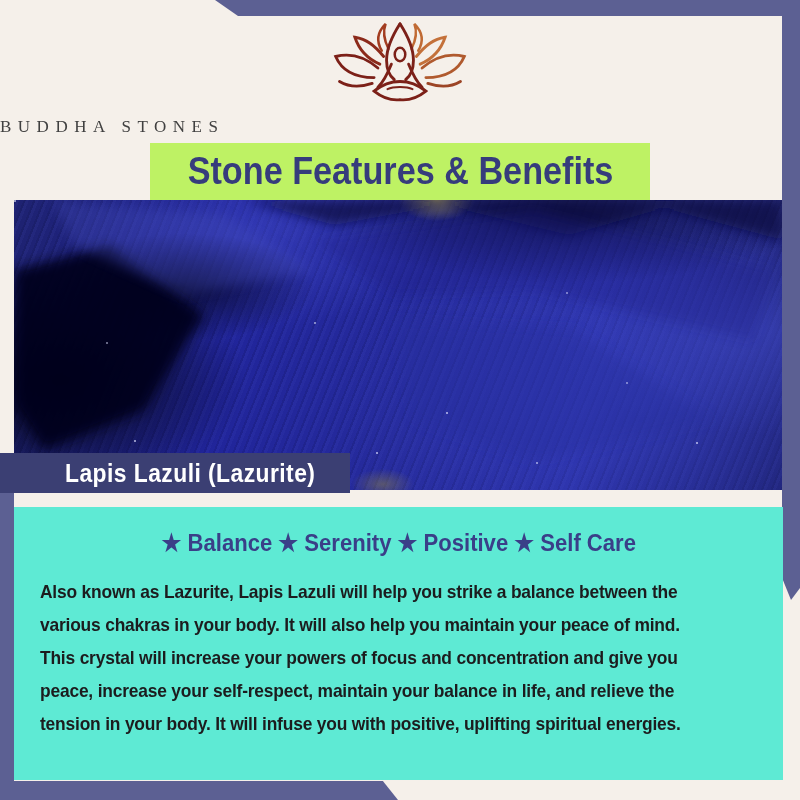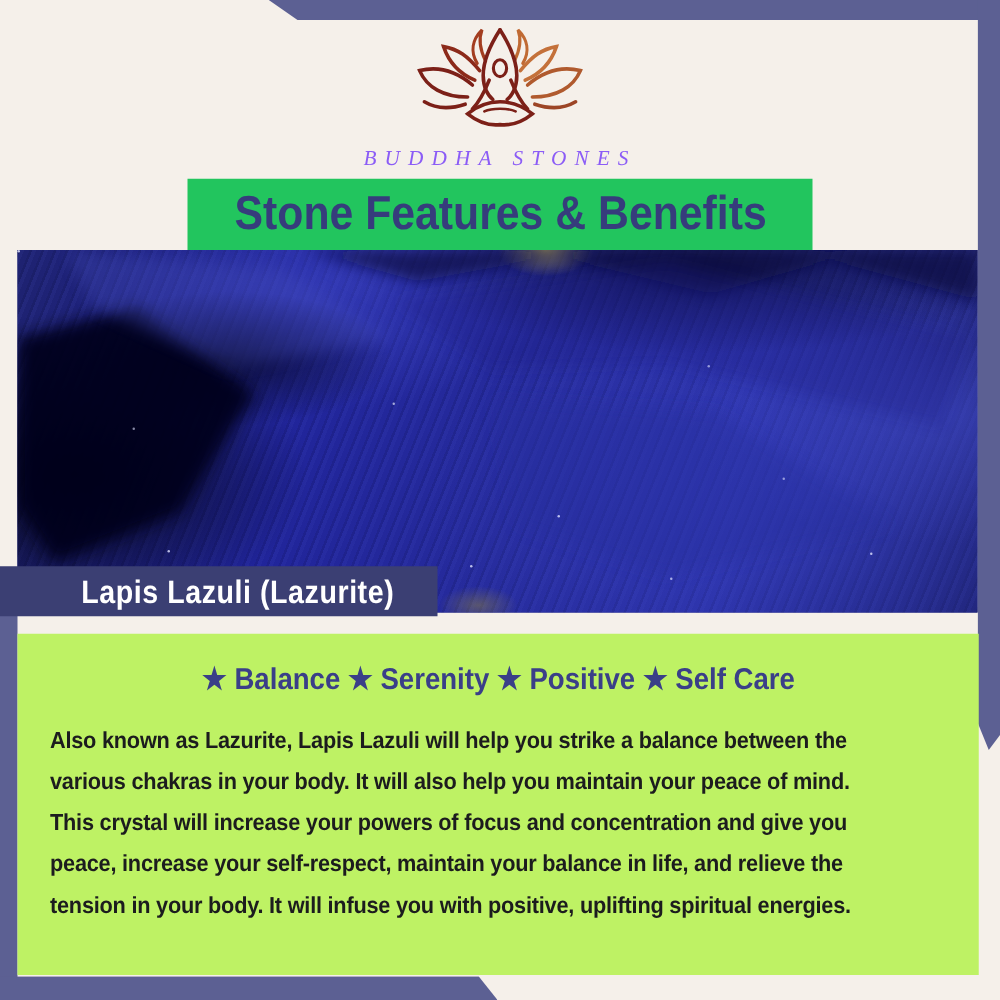--- a/index.html
+++ b/index.html
@@ -11,26 +11,26 @@
   
   .band-top{position:absolute;left:0;top:0;width:800px;height:16px;background:#5c6093;
     clip-path:polygon(215px 0,800px 0,800px 16px,238px 16px);}
   .ribbon-right{position:absolute;left:782px;top:0;width:18px;height:600px;background:#5c6093;
     clip-path:polygon(0 0,100% 0,100% 98%,50% 100%,0 96.3%);}
   .strip-left{position:absolute;left:0;top:492px;width:14px;height:308px;background:#5c6093;}
   .band-bottom{position:absolute;left:0;top:781px;width:398px;height:19px;background:#5c6093;
     clip-path:polygon(0 0,96.2% 0,100% 100%,0 100%);}
   
   .logo{position:absolute;left:325px;top:20px;width:150px;height:96px;}
-  .brand{position:absolute;left:0;top:117px;width:800px;text-align:center;
+  .brand{position:absolute;left:0;top:117px;width:800px;
     font-family:"Liberation Serif",serif;font-size:17px;letter-spacing:6.5px;
-    color:#8b5cf6;white-space:nowrap;font-style:italic;}
+    color:#404040;white-space:nowrap;}
   
   .title-banner{position:absolute;left:150px;top:143px;width:500px;height:57px;
-    background:#22c55e;display:flex;align-items:center;justify-content:center;}
+    background:#bef264;display:flex;align-items:center;justify-content:center;}
   .title-text{font-size:38px;font-weight:bold;color:#363c7c;white-space:nowrap;
     transform:scaleX(.9);}
   
   .stone{position:absolute;left:14px;top:200px;width:768px;height:290px;
     background-color:#232878;
     background-image:
       radial-gradient(55px 30px at 55% 0%, rgba(150,140,90,.9), rgba(150,140,90,0) 70%),
       radial-gradient(45px 22px at 48% 98%, rgba(130,120,75,.55), rgba(130,120,75,0) 70%),
       radial-gradient(300px 190px at 6% 62%, rgba(2,2,18,.96), rgba(2,2,18,0) 62%),
       radial-gradient(220px 90px at 22% 30%, rgba(4,5,35,.85), rgba(4,5,35,0) 60%),
@@ -48,21 +48,21 @@
       612px 182px 0 rgba(225,228,255,.6),682px 242px 0 rgba(225,228,255,.8),
       202px 272px 0 rgba(225,228,255,.7),92px 142px 0 rgba(225,228,255,.6),
       362px 252px 0 rgba(225,228,255,.8),552px 92px 0 rgba(225,228,255,.6);}
   .stone svg{position:absolute;left:0;top:0;}
   
   .stone-label{position:absolute;left:0;top:453px;width:350px;height:40px;background:#3b3f73;
     display:flex;align-items:center;justify-content:flex-end;}
   .stone-label-text{font-size:26px;font-weight:bold;color:#ffffff;margin-left:40px;
     white-space:nowrap;letter-spacing:.5px;transform:scaleX(.88);transform-origin:left center;}
   
-  .card{position:absolute;left:14px;top:507px;width:769px;height:273px;background:#bef264;}
+  .card{position:absolute;left:14px;top:507px;width:769px;height:273px;background:#5eead4;}
   .tags{position:absolute;left:0;top:22px;width:100%;text-align:center;}
   .tags-text{display:inline-block;font-size:24px;font-weight:bold;color:#3a3f88;
     white-space:nowrap;transform:scaleX(.92);}
   .desc{position:absolute;left:26px;top:68px;width:760px;
     transform:scaleX(.94);transform-origin:left top;}
   .desc .line{font-size:18.5px;font-weight:bold;line-height:33px;color:#1c1c1e;
     white-space:nowrap;letter-spacing:-.2px;}
 </style>
 </head>
 <body>

